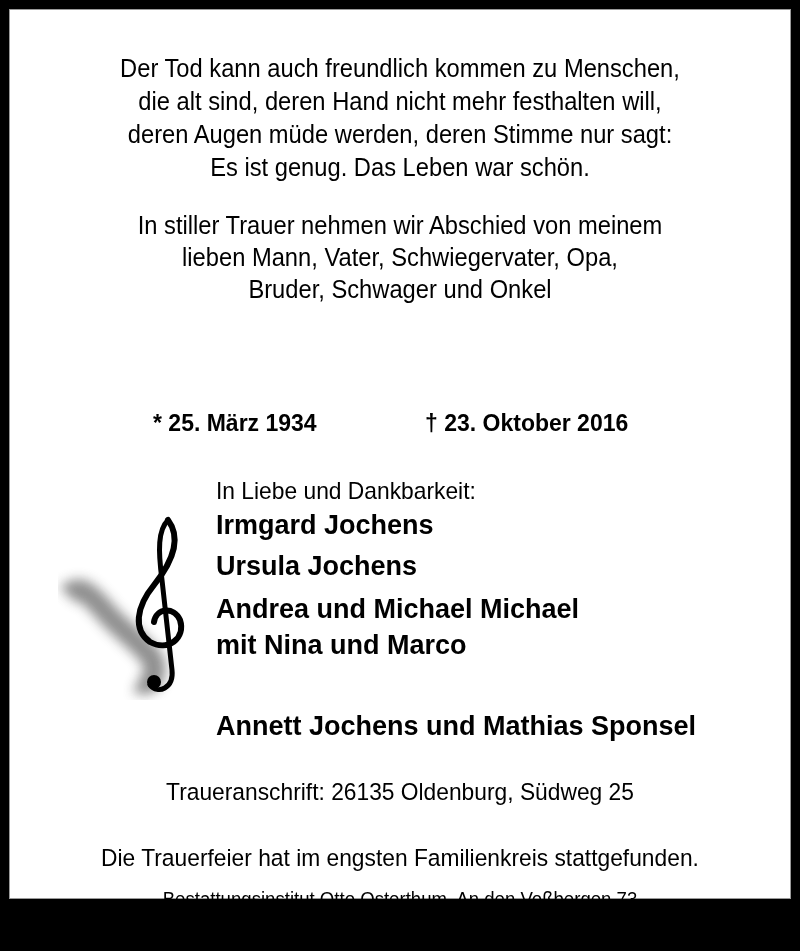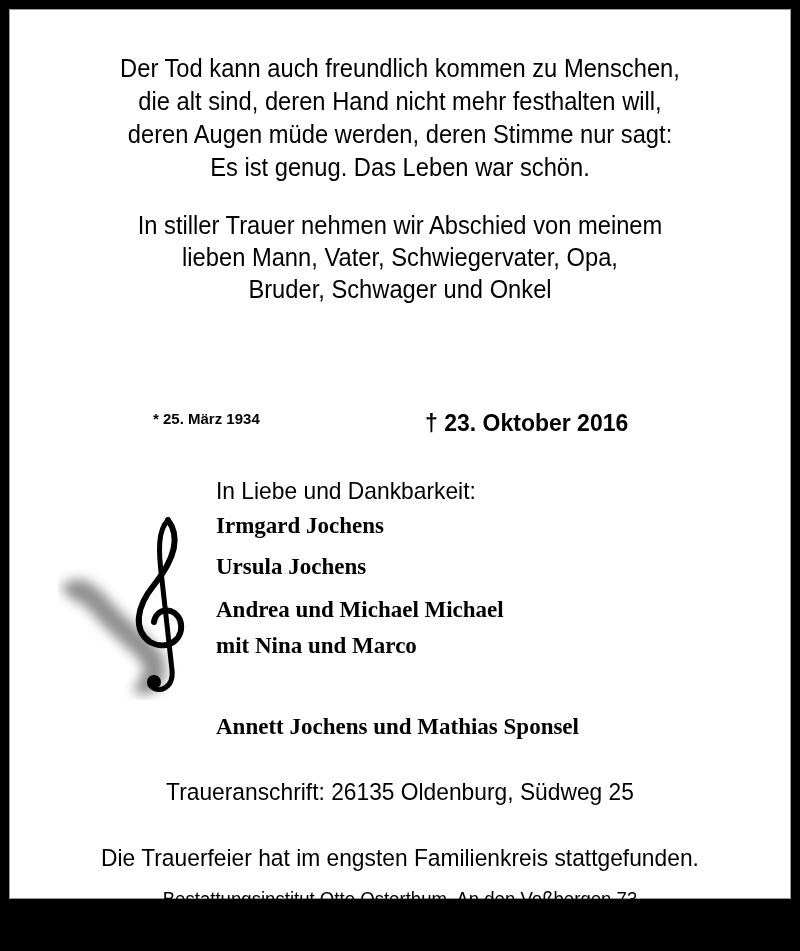--- a/index.html
+++ b/index.html
@@ -10,24 +10,24 @@
     }
     .card {
       position: absolute; left: 9px; top: 9px; width: 782px; height: 890px;
       background: #fff; box-sizing: border-box; border: 1px solid #9a9a9a;
     }
     .abs { position: absolute; white-space: nowrap; }
     .center { left: 0; right: 0; text-align: center; }
     .poem { top: 42px; font-size: 25.5px; line-height: 33px; transform: scaleX(0.93); transform-origin: center; }
     .intro { top: 199px; font-size: 25.5px; line-height: 32px; transform: scaleX(0.93); transform-origin: center; }
     .name { top: 330px; font-size: 62px; font-weight: bold; line-height: 74px; letter-spacing: 0.5px; }
-    .birth { left: 143px; top: 400px; font-size: 15px; font-weight: bold; }
+    .birth { left: 143px; top: 400px; font-size: 23px; font-weight: bold; }
     .death { left: 415px; top: 400px; font-size: 23px; font-weight: bold; }
     .thanks { left: 206px; top: 467px; font-size: 24px; transform: scaleX(0.95); transform-origin: left; }
-    .fam { left: 206px; font-size: 23px; font-weight: bold; line-height: 31px; font-family: Liberation Serif, serif; }
+    .fam { left: 206px; font-size: 27px; font-weight: bold; line-height: 31px; }
     .clef { position: absolute; left: 48px; top: 500px; width: 150px; height: 190px; }
     .addr { top: 768px; font-size: 24.5px; transform: scaleX(0.93); transform-origin: center; }
     .ceremony { top: 834px; font-size: 24.5px; transform: scaleX(0.93); transform-origin: center; }
     .undertaker { top: 878px; font-size: 20px; transform: scaleX(0.93); transform-origin: center; }
   </style>
 </head>
 <body>
 
 <div class="card">
 

